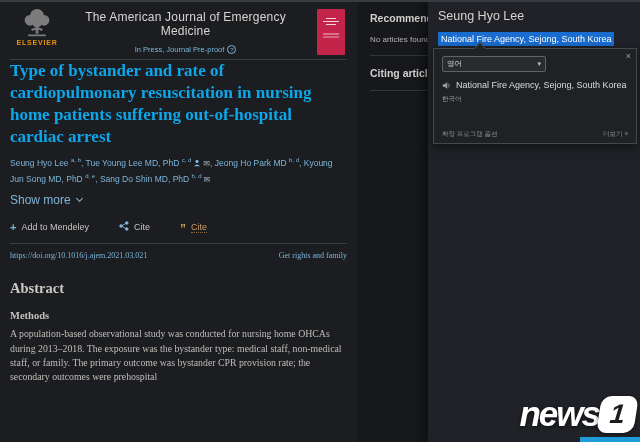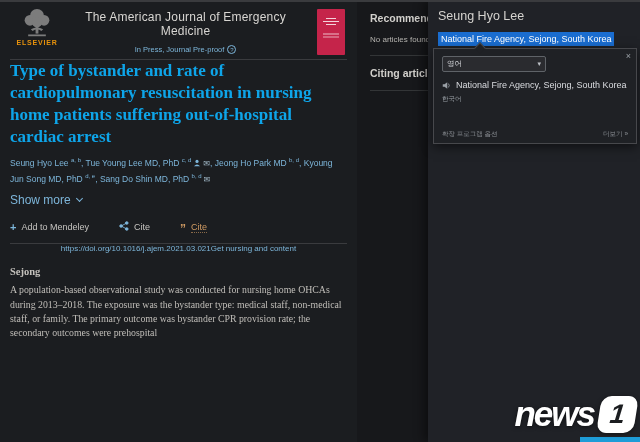--- a/index.html
+++ b/index.html
@@ -36,21 +36,21 @@
   .show-more { margin-top:7px; font-size:12px; color:#7db6da; display:inline-flex; align-items:center; cursor:pointer; }
   .chev { display:inline-block; width:5px; height:5px; border-right:1.5px solid #7db6da; border-bottom:1.5px solid #7db6da; transform:rotate(45deg); margin-left:6px; margin-top:-3px; }
 
   .actions { margin-top:13px; display:flex; align-items:center; gap:30px; font-size:9px; color:#c6c4c0; }
   .act { display:inline-flex; align-items:center; gap:5px; cursor:pointer; }
   .plus-glyph { color:#7db6da; font-size:11px; font-weight:bold; }
   .quote-glyph { color:#cf9a62; font-size:12px; font-weight:bold; line-height:0; margin-top:4px; }
   .cite-label { color:#cf9a62; border-bottom:1px dotted #8a6a48;text-align:center; }
 
   .divider { border-top:1px solid #3a3b3e; margin-top:10px; }
-  .doi-row { display:flex; justify-content:center; font-size:8px; color:#7db6da; }
+  .doi-row { display:flex; justify-content:space-between; margin-top:7px; font-size:8px; color:#7db6da;font-family:Liberation Serif, serif; }
   .doi-row span { cursor:pointer; }
 
   .abstract-h { margin-top:20px; font-family:"Liberation Serif", serif; font-size:14.5px; font-weight:600; color:#ccc9c4; }
   .sub-h { margin-top:13px; font-family:"Liberation Serif", serif; font-size:10.5px; font-weight:bold; color:#c4c1bc; }
   .para { margin-top:6px; font-family:"Liberation Serif", serif; font-size:9.8px; line-height:1.45; color:#c2bfba; }
 
   
   .sidebar { position:absolute; left:357px; top:2px; width:283px; height:440px; background:#17181b; padding:10px 0 0 13px; z-index:2; }
   .sb-title { font-size:10.5px; font-weight:bold; color:#d2d0cc; white-space:nowrap; overflow:hidden; }
   .sb-note { font-size:8px; color:#b5b3af; margin-top:11px; }
@@ -71,21 +71,21 @@
   .tr-row { display:flex; align-items:center; gap:5px; color:#dadce0; }
   .tr-src { margin-top:8px; font-size:9px; }
   .tr-lang-label { margin-top:5px; font-size:6.5px; color:#9aa0a6; }
   .tr-dst { margin-top:2px; font-size:11px; }
   .spk { flex:0 0 auto; cursor:pointer; display:inline-flex; }
   .tr-footer { position:absolute; left:8px; right:8px; bottom:4px; display:flex; justify-content:space-between; font-size:6.5px; color:#8d9196; }
   .tr-footer span { cursor:pointer; }
   .more-wrap { display:inline-flex; gap:2px; }
 
   
-  .news-logo { position:absolute; right:4px; bottom:8px; display:flex; align-items:center; gap:5px; z-index:6; }
+  .news-logo { position:absolute; right:4px; bottom:8px; display:flex; align-items:center; z-index:6; }
   .news-text { font-style:italic; font-weight:bold; font-size:35px; color:#ffffff; letter-spacing:-2px; text-shadow:0 1px 4px rgba(0,0,0,.6); }
   .news-badge { width:37px; height:37px; background:#ffffff; border-radius:10px; transform:skewX(-9deg); display:flex; align-items:center; justify-content:center; box-shadow:0 1px 4px rgba(0,0,0,.5); }
   .news-badge b { font-style:italic; font-size:27px; color:#1b1d20; transform:skewX(3deg); }
   .news-bar { position:absolute; right:0; bottom:0; width:60px; height:5px; background:#1e9cd7; z-index:5; }
 </style>
 </head>
 <body>
 
 <div class="page">
   <div class="top-strip"></div>
@@ -164,25 +164,26 @@
       <span class="act">
         <span class="quote-glyph">”</span>
         <span class="cite-label">Cite</span>
       </span>
     </div>
 
     <div class="divider"></div>
 
     <div class="doi-row">
       <span>https://doi.org/10.1016/j.ajem.2021.03.021</span>
-      <span>Get nursing and content</span>
-    </div>
-
-
-    <div class="sub-h">Sejong</div>
+      <span>Get rights and family</span>
+    </div>
+
+    <div class="abstract-h">Abstract</div>
+
+    <div class="sub-h">Methods</div>
     <div class="para"><span>A population-based observational study was conducted for nursing home OHCAs during 2013–2018. The exposure was the bystander type: medical staff, non-medical staff, or family. The primary outcome was bystander CPR provision rate; the secondary outcomes were prehospital </span></div>
   </div>
 
   <div class="sidebar">
     <div class="sb-title">Recommended articles</div>
     <div class="sb-note">No articles found.</div>
     <div class="sb-div"></div>
     <div class="sb-title sb-block2">Citing articles</div>
     <div class="sb-div"></div>
   </div>

